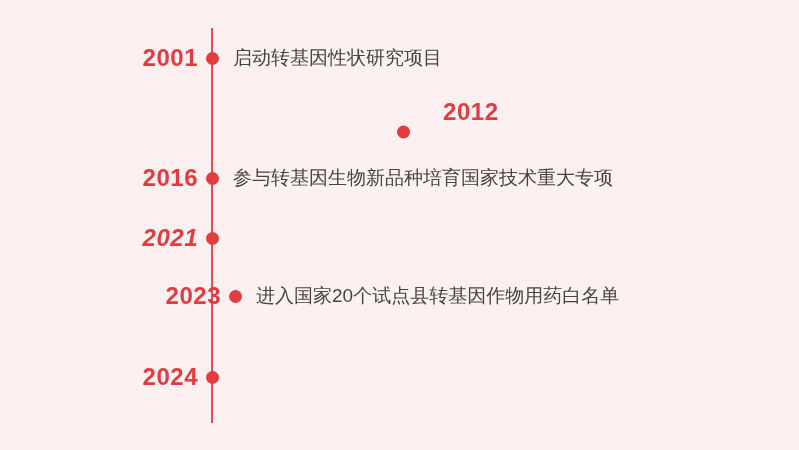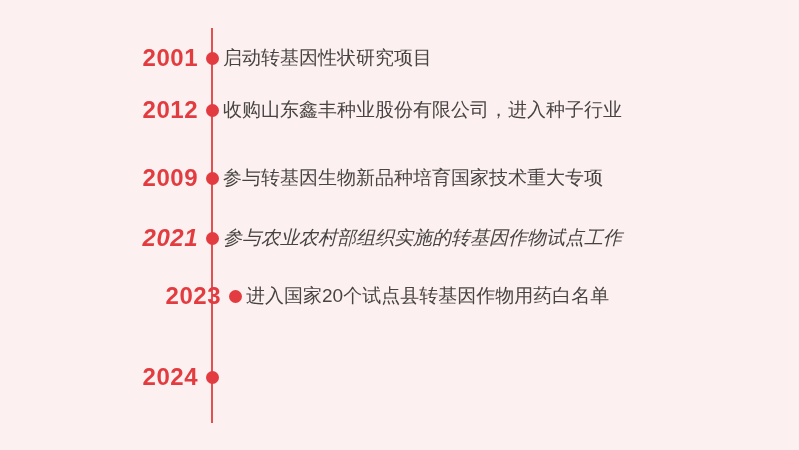--- a/index.html
+++ b/index.html
@@ -47,21 +47,21 @@
   }
   .dot {
     flex: 0 0 auto;
     width: 13px;
     height: 13px;
     margin-left: 8px;
     border-radius: 50%;
     background: var(--accent);
   }
   .content {
-    margin-left: 4px;
+    margin-left: 14px;
     flex: 1 1 auto;
   }
   .event-line {
     font-size: 19px;
     line-height: 38px;
     color: var(--text);
     white-space: nowrap;
   }
 </style>
 </head>
@@ -70,40 +70,34 @@
 <div class="canvas">
   <div class="vline"></div>
   <div>
       <div class="row" style="top: 58px;">
         <div class="year">2001</div>
         <span class="dot"></span>
         <div class="content">
           <div class="event-line">启动转基因性状研究项目</div>
         </div>
       </div>
-      <div class="row" style="top: 110px;">
+      <div class="row" style="top: 118px; flex-direction: column;">
         <div class="year">2012</div>
         <span class="dot"></span>
-        <div class="content">
-          <div class="event-line">收购山东鑫丰种业股份有限公司，进入种子行业</div>
-        </div>
       </div>
       <div class="row" style="top: 178px;">
-        <div class="year">2009</div>
+        <div class="year">2016</div>
         <span class="dot"></span>
         <div class="content">
           <div class="event-line">参与转基因生物新品种培育国家技术重大专项</div>
         </div>
       </div>
       <div class="row" style="top: 238px; font-style: italic;">
         <div class="year">2021</div>
         <span class="dot"></span>
-        <div class="content">
-          <div class="event-line">参与农业农村部组织实施的转基因作物试点工作</div>
-        </div>
       </div>
       <div class="row" style="top: 296px; padding-left: 23px;">
         <div class="year">2023</div>
         <span class="dot"></span>
         <div class="content">
           <div class="event-line">进入国家20个试点县转基因作物用药白名单</div>
         </div>
       </div>
       <div class="row" style="top: 377px;">
         <div class="year">2024</div>

